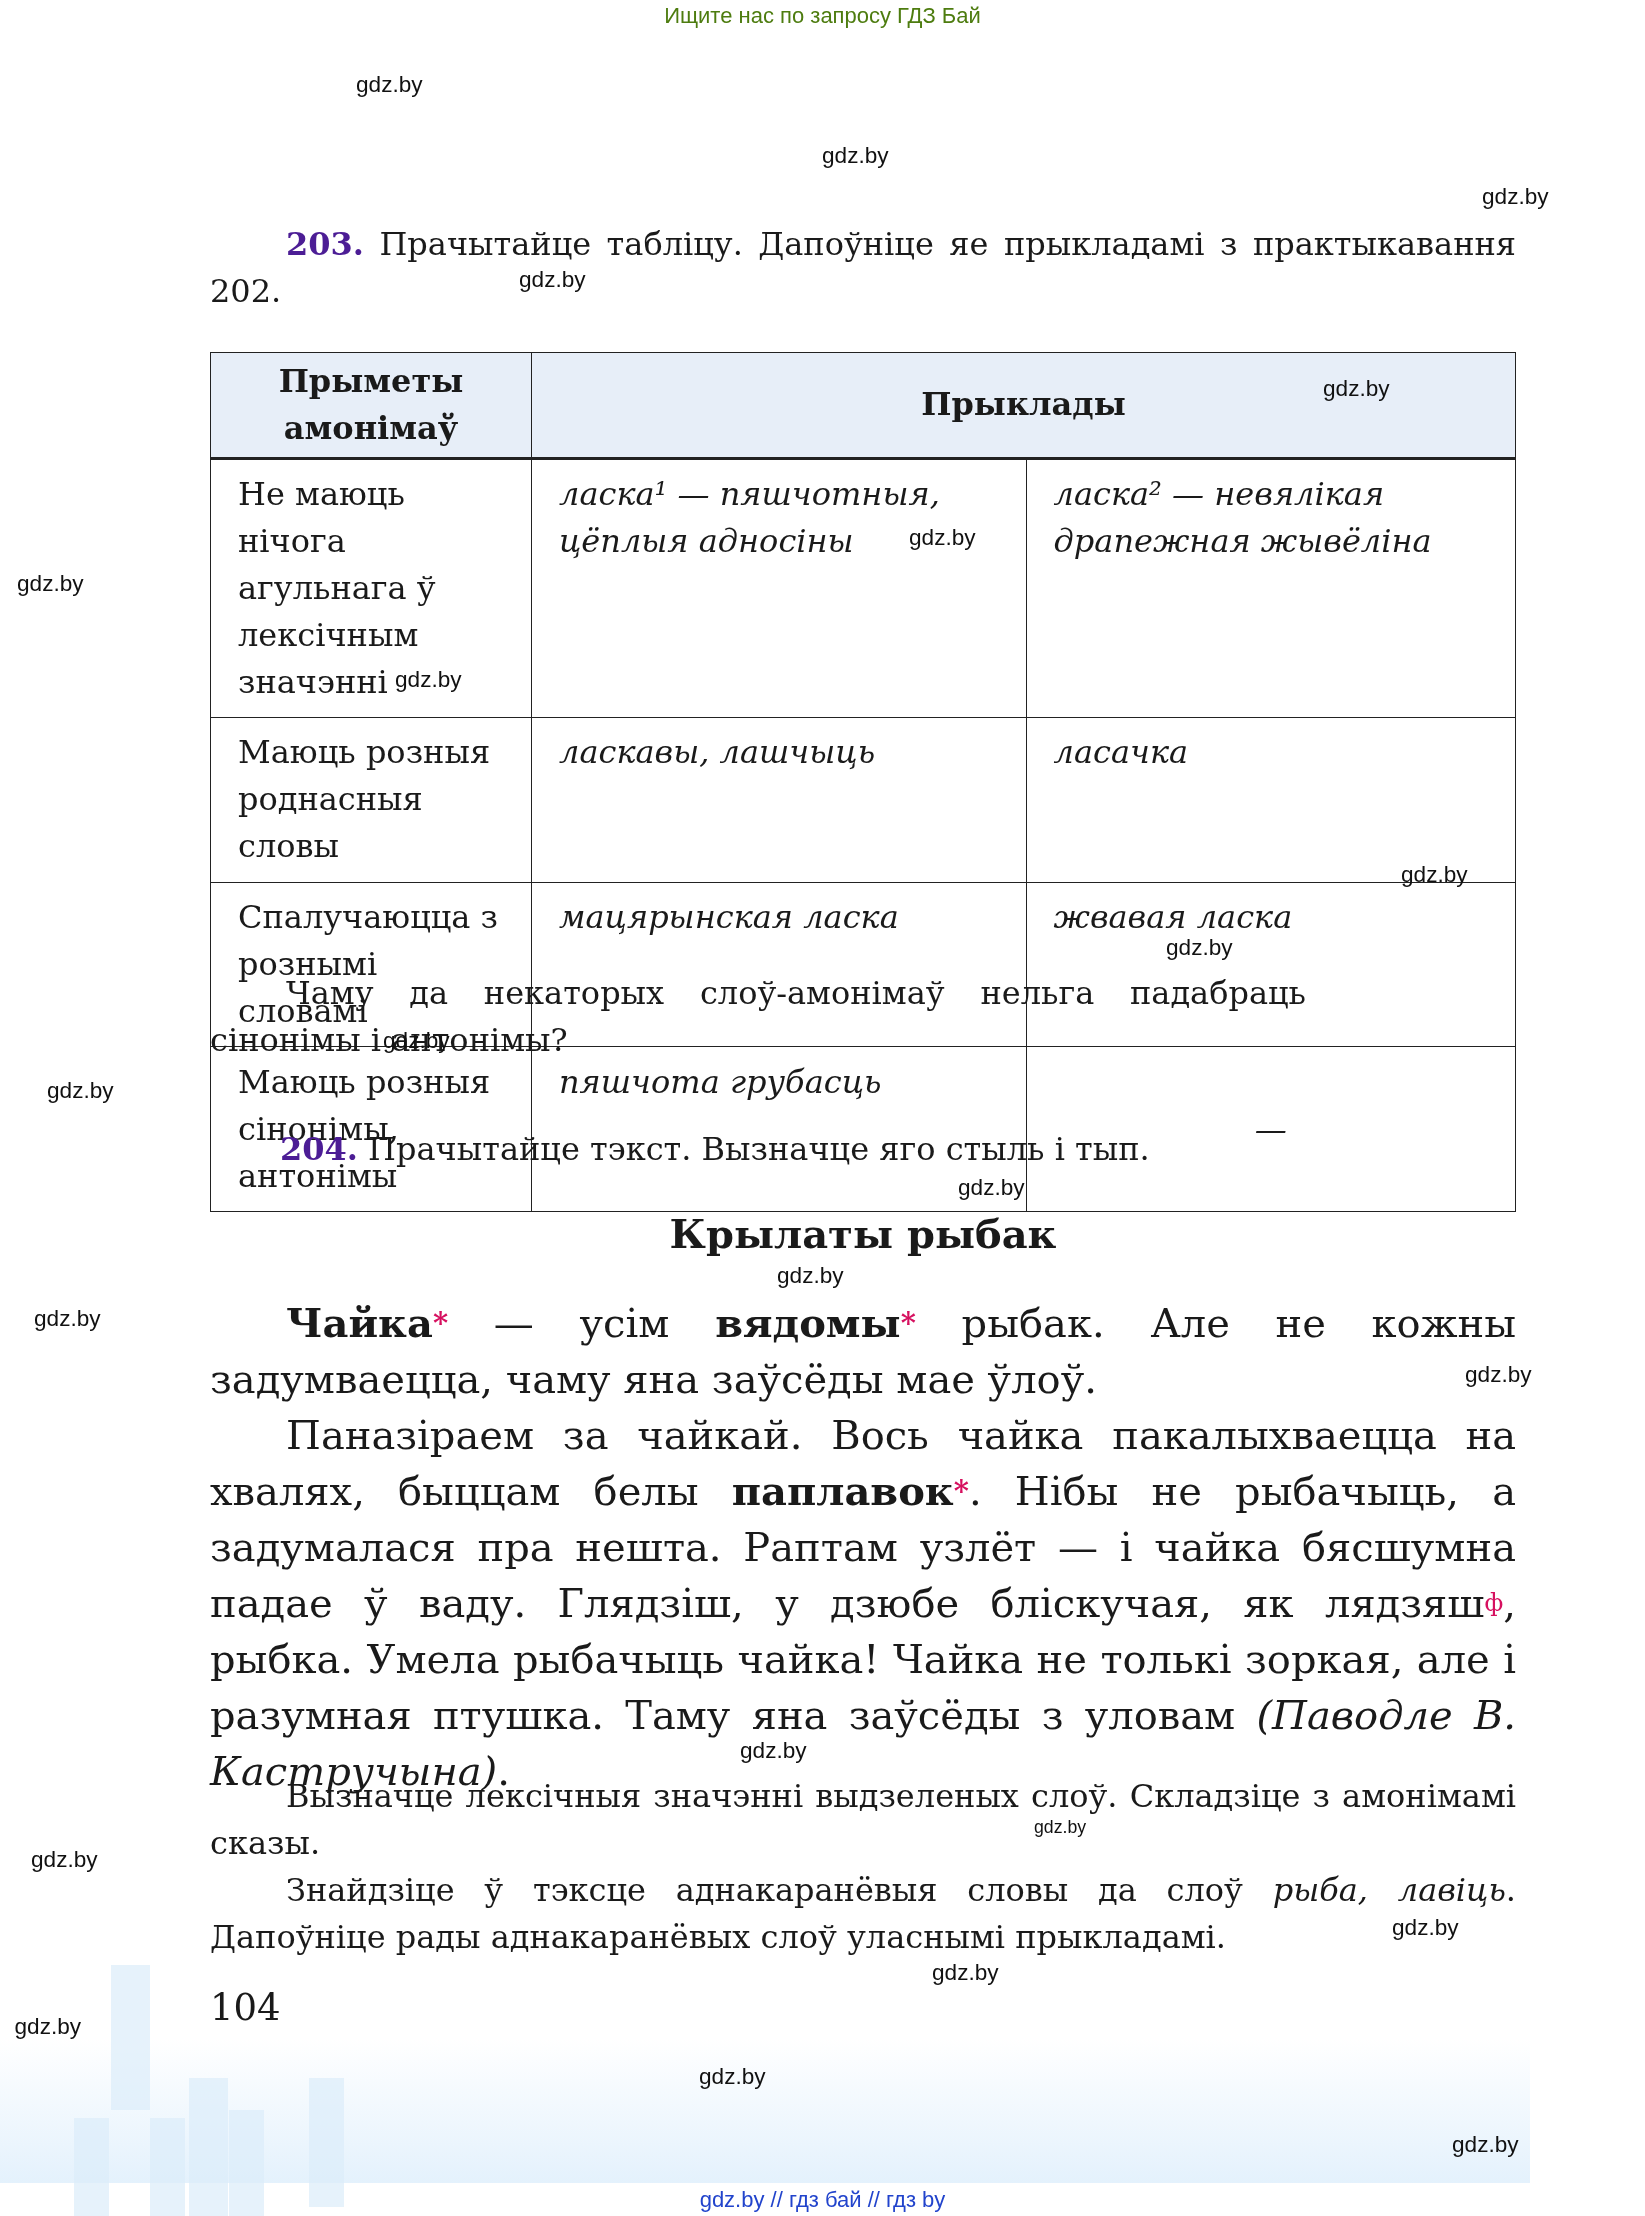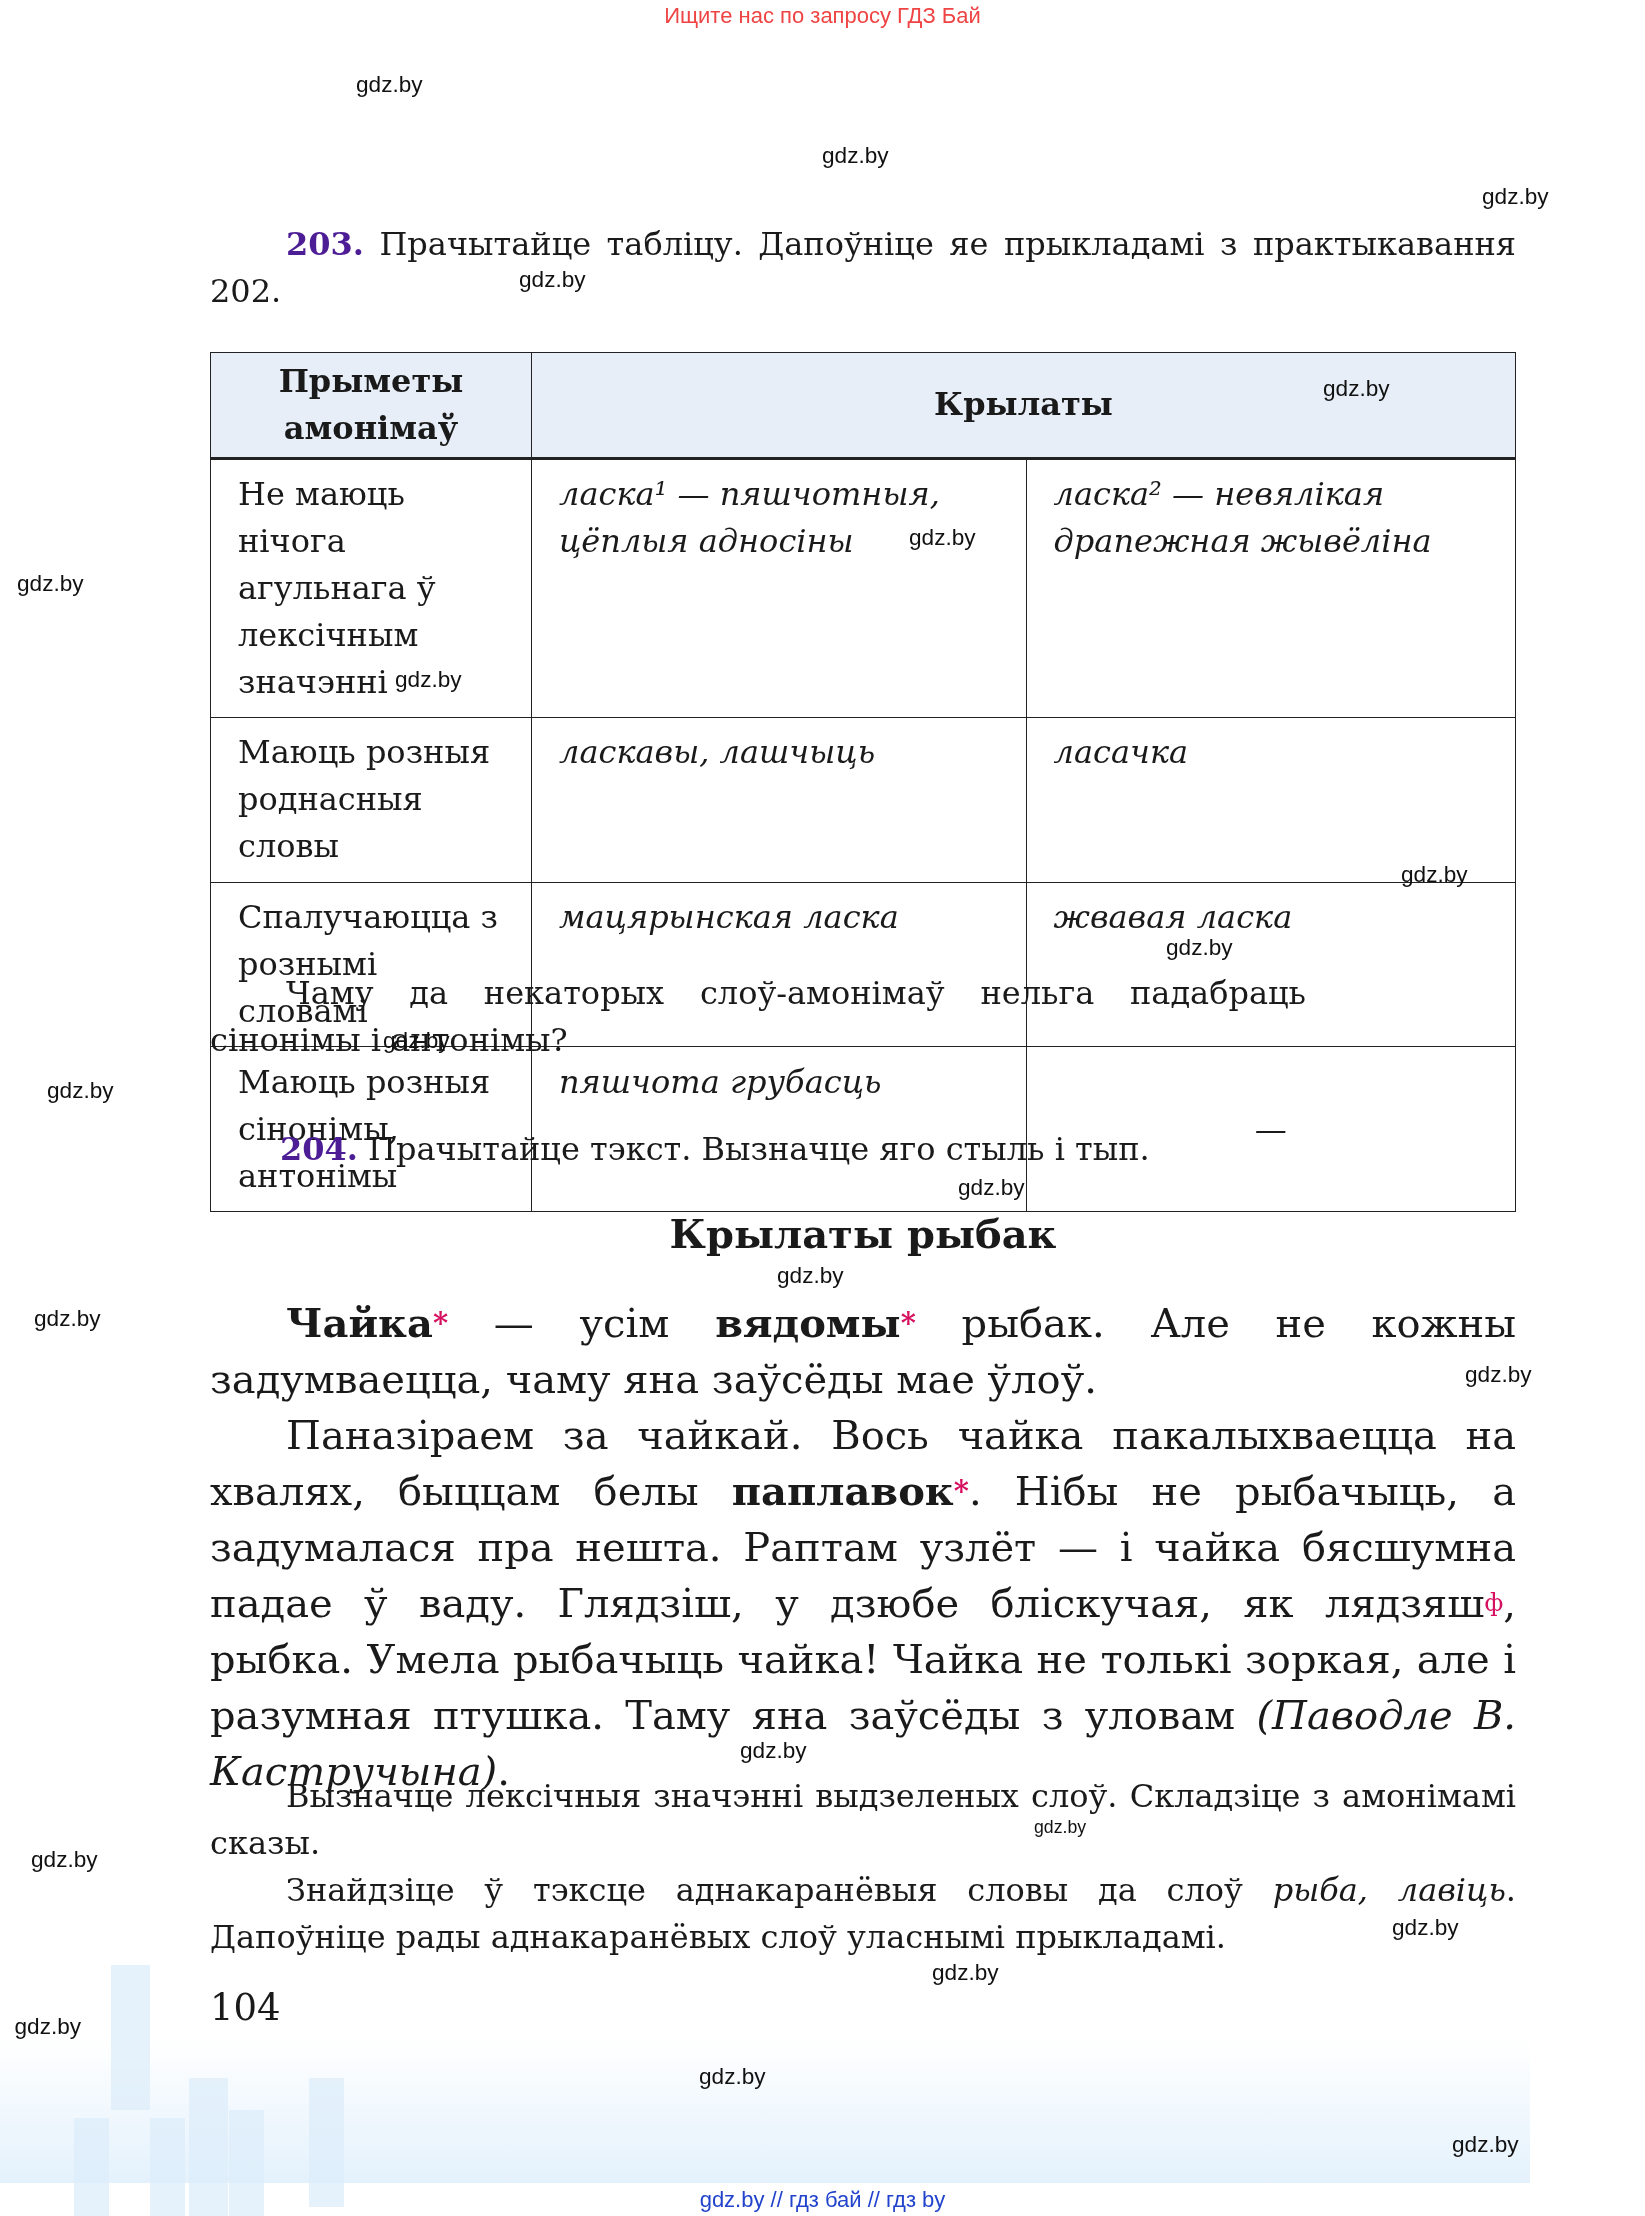--- a/index.html
+++ b/index.html
@@ -1,19 +1,19 @@
 <!DOCTYPE html>
 <html style="font-size:13px"><head>
 <meta charset="utf-8">
 <style>
   html,body{margin:0;padding:0;}
   body{width:1645px;height:2216px;position:relative;background:#ffffff;overflow:hidden;
        font-family:"DejaVu Serif","Liberation Serif",serif;color:#1a1a1a;}
   .abs{position:absolute;}
-  .top-banner{left:0;width:1645px;top:3.2px;text-align:center;color:#ef4444;
+  .top-banner{left:0;width:1645px;top:3.2px;text-align:center;color:#4d7c0f;
        font-family:"Liberation Sans",sans-serif;font-size:22px;}
   .wm{font-family:"Liberation Sans",sans-serif;font-size:22.6px;color:#111;white-space:nowrap;}
   .wm.small{font-size:17.7px;}
   .para{font-size:32px;line-height:47px;text-align:justify;}
   .num{color:#4c1d95;font-weight:bold;}
   table.tbl{position:absolute;left:210px;top:352px;width:1306px;height:577px;border-collapse:collapse;
        font-size:32px;line-height:47px;}
   .tbl td,.tbl th{border:1.6px solid #222;vertical-align:top;padding:11.3px 27px 11.3px 27px;text-align:left;}
   .tbl th{background:#e7eef8;font-weight:bold;text-align:center;vertical-align:middle;padding:4.8px 16px;height:56px;border-bottom:3.2px solid #222;}
   .tbl td.c1{width:266px;}
@@ -45,21 +45,21 @@
 
 <div class="abs para" style="left:210px;top:221px;width:1306px;">
   <span style="display:inline-block;width:76px;"></span><span class="num">203.</span>
   <span>Прачытайце табліцу. Дапоўніце яе прыкладамі з практыкавання 202.</span>
 </div>
 
 <table class="tbl">
   <tbody>
       <tr>
     <th>Прыметы амонімаў</th>
-    <th colspan="2">Крылаты</th>
+    <th colspan="2">Прыклады</th>
   </tr>
   <tr style="height:161px;">
     <td class="c1">Не маюць нічога агульнага ў лексічным значэнні</td>
     <td class="c2">ласка¹ — пяшчотныя, цёплыя адносіны</td>
     <td class="c3">ласка² — невялікая драпежная жывёліна</td>
   </tr>
   <tr style="height:119px;">
     <td class="c1">Маюць розныя роднасныя словы</td>
     <td class="c2">ласкавы, лашчыць</td>
     <td class="c3">ласачка</td>

